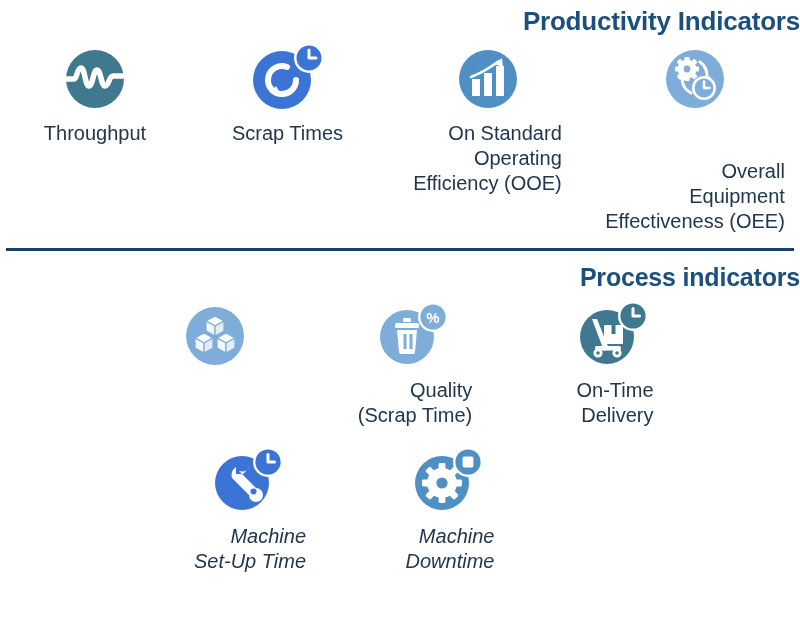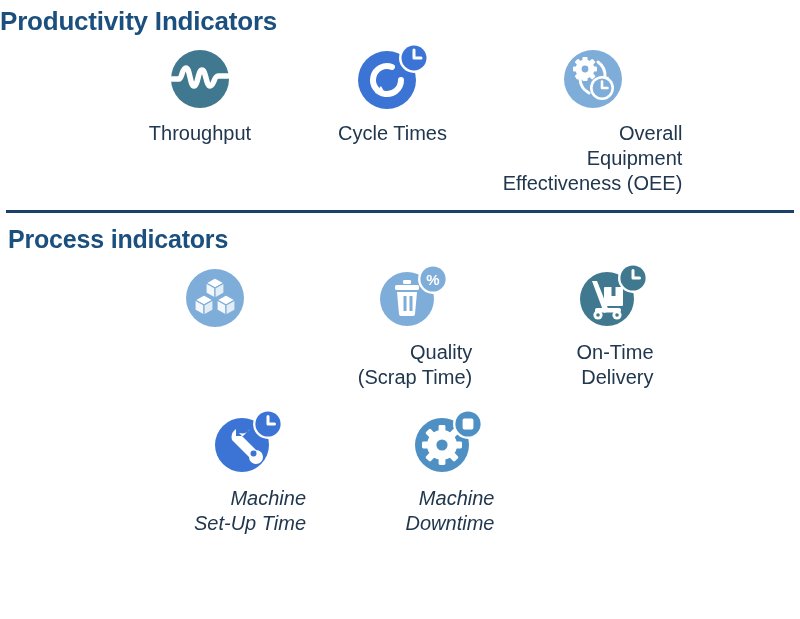--- a/index.html
+++ b/index.html
@@ -4,21 +4,21 @@
 <style>
   html,body{margin:0;padding:0;}
   body{
     width:800px;height:619px;
     background:#ffffff;
     font-family:"Liberation Sans", sans-serif;
     overflow:hidden;
     position:relative;
   }
   .section-title{
-    text-align:left;
+    text-align:right;
     font-weight:bold;
     color:#1b4f7e;
     letter-spacing:-0.2px;
   }
   #title-productivity{ font-size:26px; margin:6px 0 0 0; }
   #title-process{ font-size:25px; margin:12px 0 0 8px; }
 
   .divider{
     height:3px;
     background:#1b4166;
@@ -44,21 +44,21 @@
     line-height:25px;
     margin-top:6px;
     white-space:pre-line;
   }
 
   
   #row-productivity{ margin-top:6px; }
   #row-productivity .card:nth-child(1){ width:190px; }
   #row-productivity .card:nth-child(2){ width:195px; }
   #row-productivity .card:nth-child(3){ width:205px; }
-  #row-productivity .card:nth-child(4){ width:210px; }
+  #row-productivity .card:nth-child(4){ width:210px;gap:38px; }
 
   #row-process-top{ margin-top:8px; }
   #row-process-top .card{ width:200px; }
   #row-process-bottom{ margin-top:18px;font-style:italic; }
   #row-process-bottom .card{ width:200px; }
   #row-process-bottom{ padding-right:100px; }
   #row-process-top{ padding-left:30px; }
 
   svg{ display:block; overflow:visible; }
 </style>
@@ -84,23 +84,38 @@
     <div class="icon-wrap">
       <svg width="78" height="74" viewBox="0 0 78 74">
         <circle cx="33" cy="38" r="29" fill="#3b74d4"></circle>
         <path d="M47 38 A14 14 0 1 1 38 25" fill="none" stroke="#ffffff" stroke-width="6" stroke-linecap="round"></path>
         <polygon points="27,44 21,51 32,53" fill="#ffffff"></polygon>
         <circle cx="60" cy="16" r="15" fill="#ffffff"></circle>
         <circle cx="60" cy="16" r="12.5" fill="#3b74d4"></circle>
         <path d="M60 8 L60 16 L67 16" fill="none" stroke="#ffffff" stroke-width="3" stroke-linecap="round" stroke-linejoin="round"></path>
       </svg>
     </div>
-    <div class="label">Cycle Times</div>
-  </div>
-
+    <div class="label">Scrap Times</div>
+  </div>
+
+  <div class="card">
+    <div class="icon-wrap">
+      <svg width="66" height="66" viewBox="0 0 66 66">
+        <circle cx="33" cy="33" r="29" fill="#4e8fc4"></circle>
+        <rect x="17" y="33" width="8" height="17" fill="#ffffff"></rect>
+        <rect x="29" y="27" width="8" height="23" fill="#ffffff"></rect>
+        <rect x="41" y="20" width="8" height="30" fill="#ffffff"></rect>
+        <path d="M16 31 C24 28 32 24 44 15" fill="none" stroke="#ffffff" stroke-width="2.6" stroke-linecap="round"></path>
+        <polygon points="47,12 48,21 39,18" fill="#ffffff"></polygon>
+      </svg>
+    </div>
+    <div class="label">On Standard
+Operating
+Efficiency (OOE)</div>
+  </div>
 
   <div class="card">
     <div class="icon-wrap">
       <svg width="66" height="66" viewBox="0 0 66 66">
         <circle cx="33" cy="33" r="29" fill="#7fadd9"></circle>
         <g fill="#ffffff">
           <circle cx="25" cy="23" r="9.5"></circle>
           <rect x="22.4" y="11" width="5.2" height="5" rx="1"></rect>
           <rect x="22.4" y="30" width="5.2" height="5" rx="1"></rect>
           <rect x="13" y="20.4" width="5" height="5.2" rx="1"></rect>

